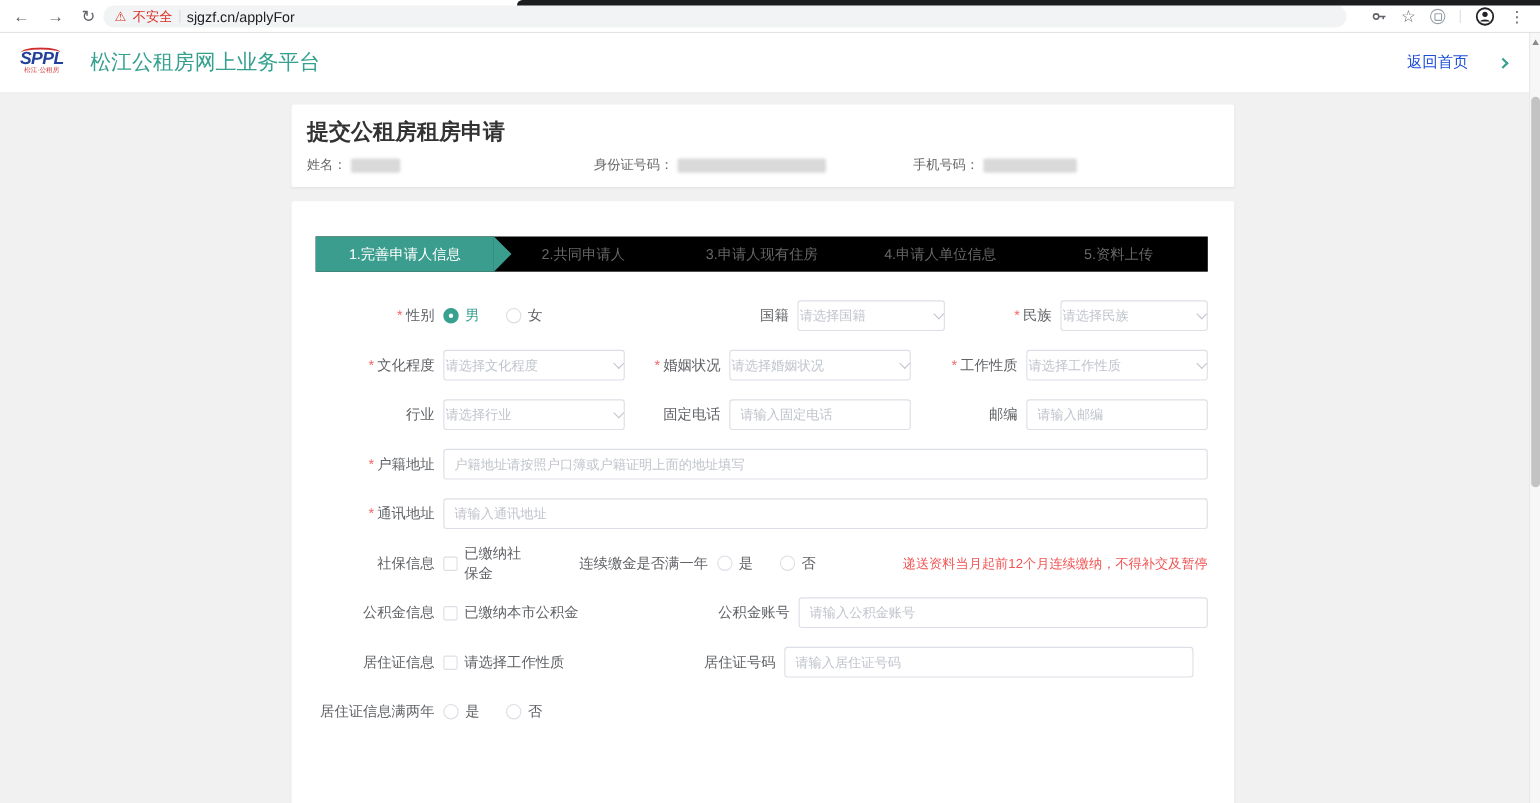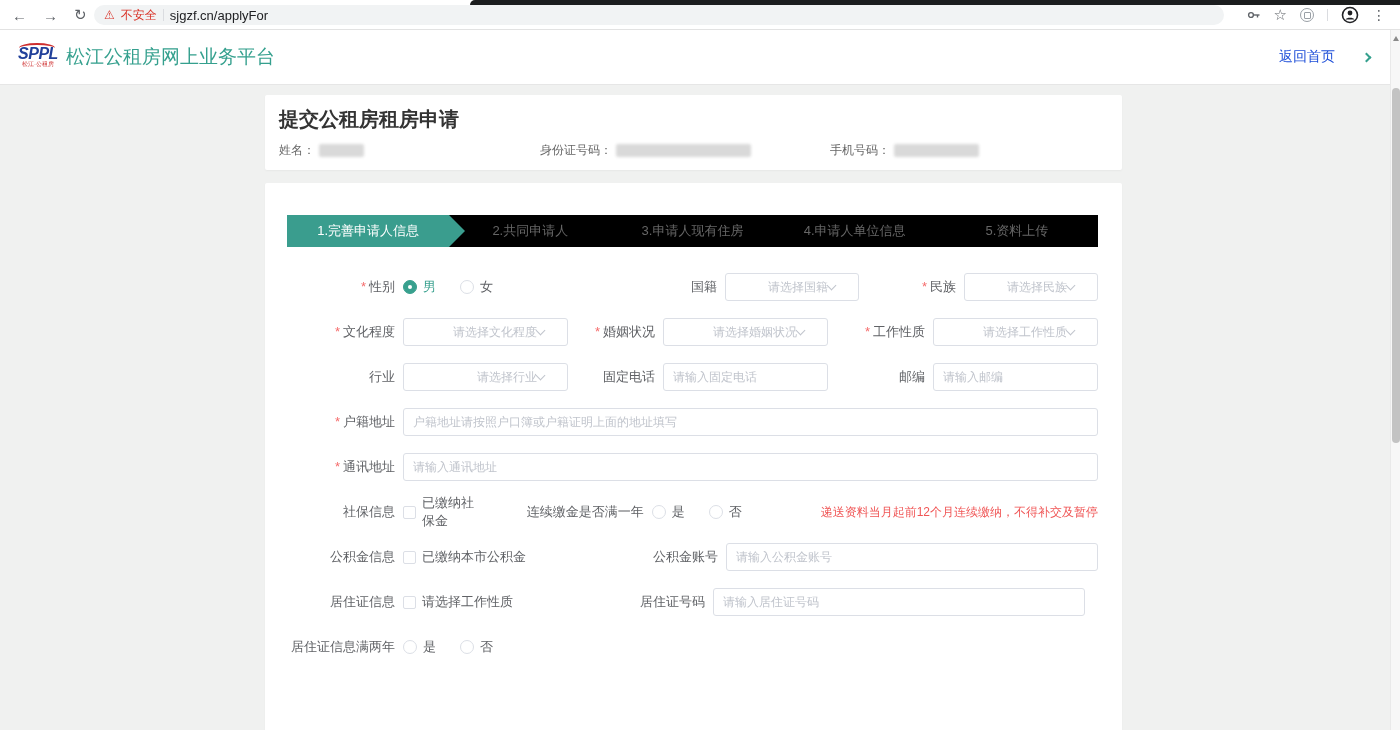--- a/index.html
+++ b/index.html
@@ -26,21 +26,21 @@
   .scrollbar { position:absolute; right:0; top:30px; bottom:0; width:10px; background:#f7f7f7; border-left:1px solid #e9e9e9; z-index:7; }
   .sb-up { position:absolute; top:6px; left:2px; width:0; height:0; border-left:3px solid transparent; border-right:3px solid transparent; border-bottom:5px solid #8a8a8a; }
   .sb-thumb { position:absolute; top:58px; left:1px; width:8px; height:355px; background:#c3c3c3; border-radius:4px; }
 
   
   .site-header { position:absolute; top:30px; left:0; right:0; height:55px; background:#fff; border-bottom:1px solid #e6e6e6; display:flex; align-items:center; padding:0 30px 0 14px; z-index:2; }
   .logo { position:relative; width:48px; text-align:center; }
   .logo-arc { position:absolute; top:-4px; left:5px; width:36px; height:10px; border-top:2.5px solid #cf2e2e; border-radius:50%; }
   .logo-text { font-weight:bold; font-style:italic; font-size:16px; color:#21409a; letter-spacing:-0.5px; line-height:14px; }
   .logo-sub { font-size:6px; color:#cf2e2e; line-height:7px; white-space:nowrap; }
-  .site-title { margin-left:4px; font-size:19px; color:#35a08e; font-weight:500; }
+  .site-title { margin-left:20px; font-size:19px; color:#35a08e; font-weight:500; }
   .back-home { margin-left:auto; display:flex; align-items:center; gap:28px; color:#1d4ed8; font-size:14px; cursor:pointer; }
   .chev-right { width:7px; height:7px; border-top:2px solid #35a08e; border-right:2px solid #35a08e; transform:rotate(45deg); margin-top:1px; }
 
   
   .content { position:absolute; top:85px; left:0; right:0; bottom:0; background:#f0f1f0; }
   .card { position:absolute; left:265px; width:857px; background:#fff; border-radius:2px; box-shadow:0 1px 2px rgba(0,0,0,0.04); }
   .card-apply { top:10px; height:75px; padding:11px 14px; }
   .apply-title { font-size:20px; font-weight:bold; color:#333; }
   .apply-info { display:flex; margin-top:9px; font-size:12px; color:#666; align-items:center; }
   .info-item { display:flex; align-items:center; }
@@ -58,21 +58,21 @@
   .form { margin:26px 24px 0 22px; }
   .frow { display:flex; align-items:center; height:28px; margin-bottom:17px; font-size:13px; color:#606266; }
   .lb { flex:none; text-align:right; color:#606266; }
   .lb1 { width:108px; }
   .lb2 { width:87px; }
   .lb3 { width:97px; }
   .lb-mid { width:158px; text-align:right; flex:none; }
   .lb-acc { width:192px; text-align:right; flex:none; }
   .req::before { content:"*"; color:#f56c6c; margin-right:3px; }
 
-  .selbox { margin-left:8px; width:165px; height:28px; border:1px solid #dcdfe6; border-radius:3px; background:#fff; display:flex; align-items:center; padding:0 23px; cursor:pointer;text-align:right; }
+  .selbox { margin-left:8px; width:165px; height:28px; border:1px solid #dcdfe6; border-radius:3px; background:#fff; display:flex; align-items:center; padding:0 1px; cursor:pointer; }
   .selbox .ph { flex:1; color:#c0c4cc; font-size:12px; white-space:nowrap; overflow:hidden; }
   .chev-down { flex:none; width:7px; height:7px; border-right:1.5px solid #c0c4cc; border-bottom:1.5px solid #c0c4cc; transform:rotate(45deg); margin-top:-3px; }
 
   .txt { margin-left:8px; width:165px; height:28px; border:1px solid #dcdfe6; border-radius:3px; padding:0 9px; font-size:12px; color:#606266; font-family:inherit; outline:none; }
   .txt::placeholder { color:#c0c4cc; }
   .txt.wide { width:695px; }
   .txt.med { width:372px; }
 
   .radio { flex:none; width:14px; height:14px; border-radius:50%; border:1px solid #dcdfe6; background:#fff; position:relative; cursor:pointer; }
   .radio.sel { background:#38a08e; border-color:#38a08e; }

